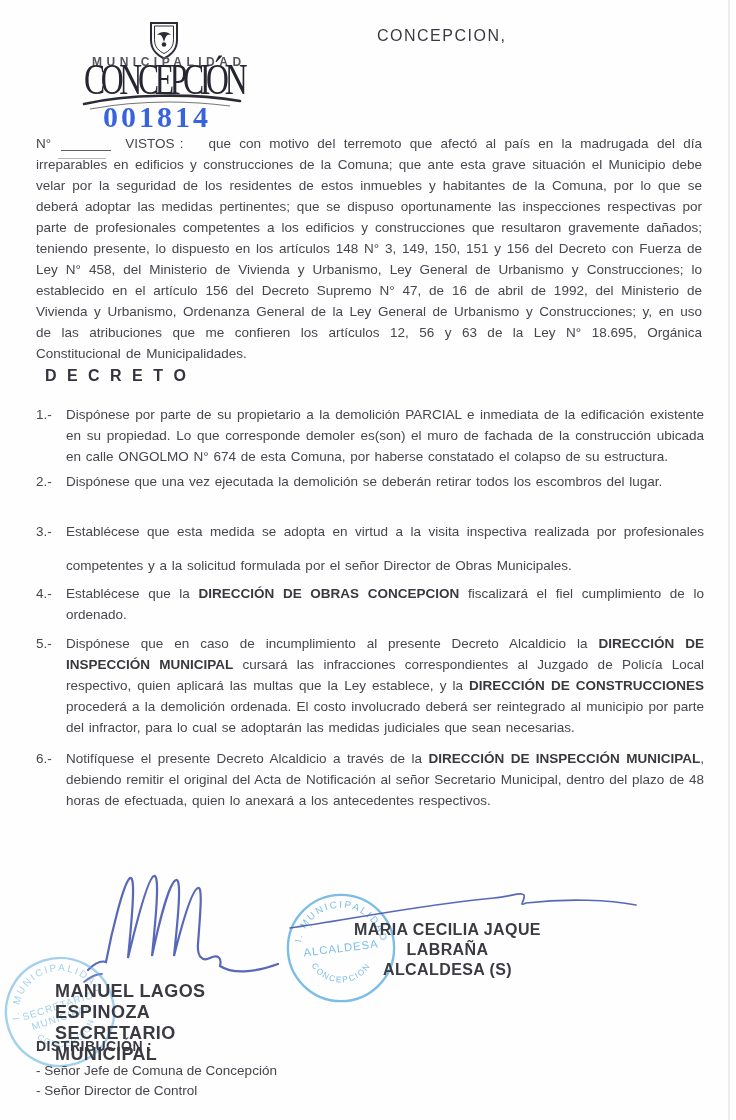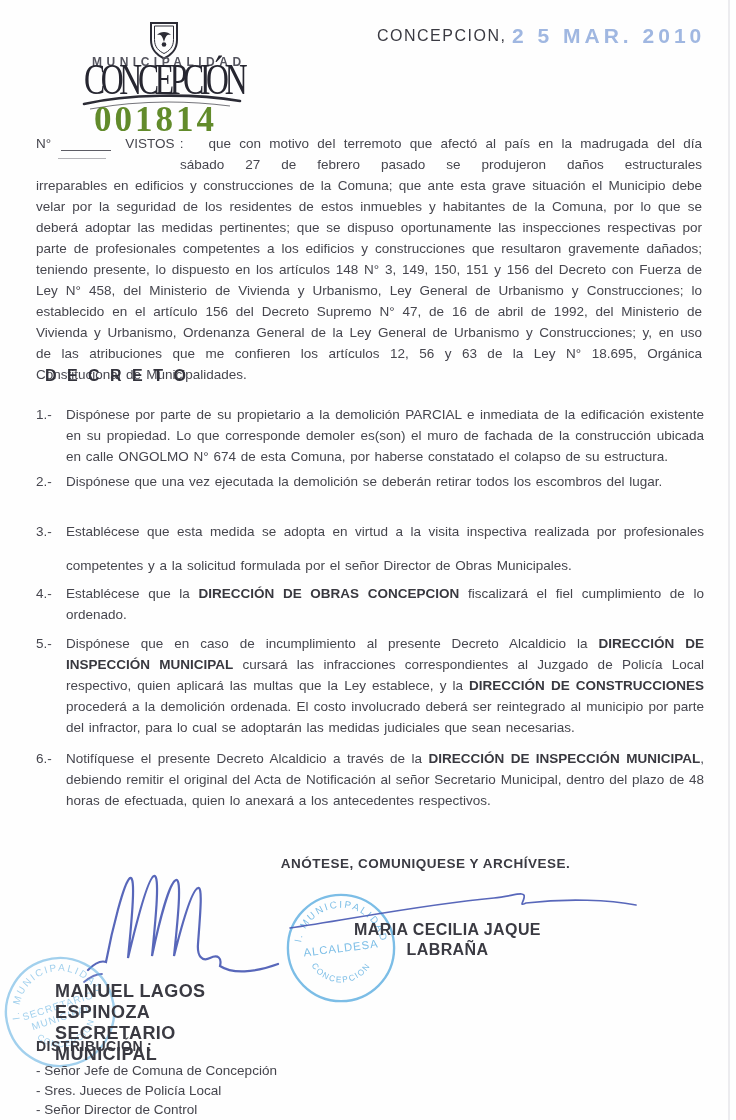--- a/index.html
+++ b/index.html
@@ -11,22 +11,22 @@
   .abs{position:absolute;}
   
   .crest{left:147px;top:21px;}
   .muni{left:92px;top:55px;font-size:12px;letter-spacing:4.5px;color:#55555f;font-weight:bold;}
   .logotype{
     left:84px;top:58px;font-family:"Liberation Serif", serif;font-size:44px;line-height:1;
     color:#262630;letter-spacing:-6px;transform:scaleX(.72);transform-origin:left top;white-space:nowrap;
   }
   .swoosh{left:82px;top:93px;}
   .folio{
-    left:94px;top:100px;font-family:"Liberation Serif", serif;font-weight:bold;
-    font-size:35px;letter-spacing:3px;color:#4d7c0f;opacity:.88;
+    left:103px;top:100px;font-family:"Liberation Serif", serif;font-weight:bold;
+    font-size:30px;letter-spacing:3px;color:#1d4ed8;opacity:.88;
   }
   .place{left:377px;top:27px;font-size:16px;font-weight:normal;letter-spacing:1.5px;color:#3a3a42;}
   .datestamp{left:512px;top:24px;font-size:21px;font-weight:bold;letter-spacing:4px;color:#96b0de;opacity:.9;}
   
   .vistos{left:36px;top:133px;width:666px;font-size:13.5px;line-height:21px;word-spacing:1.5px;}
   .v-line1{display:flex;align-items:flex-end;}
   .v-no{flex:none;margin-right:10px;}
   .v-blank{flex:none;width:50px;border-bottom:1.2px solid #5c5c64;margin:0 14px 3px 0;}
   .v-blank2{position:absolute;left:22px;top:25px;width:48px;border-bottom:1px solid rgba(92,92,100,.45);}
   .v-vistos{flex:none;margin-right:25px;}
@@ -74,31 +74,29 @@
     <circle cx="16" cy="23.5" r="2.3" fill="#2c2c36"></circle>
   </svg>
   <div class="abs muni">MUNICIPALIDAD</div>
   <div class="abs logotype">CONCEPCIÓN</div>
   <svg class="abs swoosh" width="162" height="18" viewBox="0 0 162 18">
     <path d="M2,11 C45,1 110,0 158,8" fill="none" stroke="#2c2c36" stroke-width="2.6" stroke-linecap="round"></path>
     <path d="M8,16 C52,8 100,7 148,13" fill="none" stroke="#2c2c36" stroke-width="1.1" opacity=".65"></path>
   </svg>
   <div class="abs folio">001814</div>
   <div class="abs place">CONCEPCION,</div>
-  <div class="abs datestamp">2 5 MAR. 2010</div>
 
   <div class="abs vistos">
     <div class="v-line1">
       <span class="v-no">N°</span>
       <span class="v-blank"></span>
       <span class="v-blank2"></span>
       <span class="v-vistos">VISTOS :</span>
       <span class="v-l1text">que con motivo del terremoto que afectó al país en la madrugada del día</span>
     </div>
-    <div class="v-line2">sábado 27 de febrero pasado se produjeron daños estructurales</div>
     <div class="v-body">irreparables en edificios y construcciones de la Comuna; que ante esta grave situación el Municipio debe velar por la seguridad de los residentes de estos inmuebles y habitantes de la Comuna, por lo que se deberá adoptar las medidas pertinentes; que se dispuso oportunamente las inspecciones respectivas por parte de profesionales competentes a los edificios y construcciones que resultaron gravemente dañados; teniendo presente, lo dispuesto en los artículos 148 N° 3, 149, 150, 151 y 156 del Decreto con Fuerza de Ley N° 458, del Ministerio de Vivienda y Urbanismo, Ley General de Urbanismo y Construcciones; lo establecido en el artículo 156 del Decreto Supremo  N° 47, de 16 de abril de 1992, del Ministerio de Vivienda y Urbanismo, Ordenanza General de la Ley General de Urbanismo y Construcciones; y, en uso de las atribuciones que me confieren los artículos 12, 56 y 63 de la Ley N° 18.695, Orgánica Constitucional de Municipalidades.</div>
   </div>
 
   <div class="abs decreto-title">D E C R E T O</div>
 
   <div class="abs items">
     <div class="item i1">
       <span class="num">1.-</span>
       <div class="itext"><span>Dispónese por parte de su propietario a la demolición PARCIAL e inmediata de la edificación existente en su propiedad. Lo que corresponde demoler es(son) el muro de fachada de la construcción ubicada en calle ONGOLMO N° 674 de esta Comuna, por haberse constatado el colapso de su estructura.</span></div>
     </div>
@@ -117,21 +115,20 @@
     <div class="item i5">
       <span class="num">5.-</span>
       <div class="itext"><span>Dispónese que en caso de incumplimiento al presente Decreto Alcaldicio la </span><b>DIRECCIÓN DE INSPECCIÓN MUNICIPAL</b><span> cursará las infracciones correspondientes al Juzgado de Policía Local respectivo, quien aplicará las multas que la Ley establece, y la </span><b>DIRECCIÓN DE CONSTRUCCIONES</b><span> procederá a la demolición ordenada.  El costo involucrado deberá ser reintegrado al municipio por parte del infractor, para lo cual se adoptarán las medidas judiciales que sean necesarias.</span></div>
     </div>
     <div class="item i6">
       <span class="num">6.-</span>
       <div class="itext"><span>Notifíquese el presente Decreto Alcaldicio a través de la </span><b>DIRECCIÓN DE INSPECCIÓN MUNICIPAL</b><span>, debiendo remitir el original del Acta de Notificación al señor Secretario Municipal, dentro del plazo de 48 horas de efectuada, quien lo anexará a los antecedentes respectivos.</span></div>
     </div>
   </div>
 
-  <div class="abs anotese">ANÓTESE, COMUNIQUESE Y ARCHÍVESE.</div>
 
   <svg class="abs" style="left:82px;top:866px;" width="215" height="118" viewBox="0 0 215 118">
     <path d="M6,104 C12,98 18,94 24,96 C30,64 42,16 48,12 C54,9 50,52 46,92
              C56,50 66,12 72,10 C78,8 74,50 70,90
              C78,52 88,16 94,14 C100,12 96,52 92,90
              C100,58 110,24 116,22 C121,20 118,50 116,78
              C115,90 120,96 128,92 C136,88 140,92 138,100
              C150,108 172,107 196,98" fill="none" stroke="#4656b2" stroke-width="2.2" stroke-linecap="round" opacity=".9"></path>
     <path d="M2,116 C8,111 14,108 20,108" fill="none" stroke="#4656b2" stroke-width="1.8" stroke-linecap="round" opacity=".8"></path>
   </svg>
@@ -150,20 +147,21 @@
     </text>
     <text x="60" y="64" text-anchor="middle" font-size="11.5" letter-spacing="1" fill="#58ace0" transform="rotate(-7 60 60)" font-family="Liberation Sans, sans-serif">ALCALDESA</text>
   </svg>
 
   <svg class="abs" style="left:286px;top:886px;" width="368" height="52" viewBox="0 0 368 52">
     <path d="M4,42 C60,34 140,18 208,12 C228,10 240,4 238,12 C237,17 233,20 240,17 C282,12 324,14 350,19" fill="none" stroke="#4656b2" stroke-width="1.7" stroke-linecap="round" opacity=".9"></path>
   </svg>
 
   <div class="abs sig-a">
     <div>MARIA CECILIA JAQUE LABRAÑA</div>
+    <div>ALCALDESA (S)</div>
   </div>
 
   <svg class="abs" style="left:0px;top:952px;transform:rotate(-18deg);" width="120" height="120" viewBox="0 0 120 120" opacity="0.55">
     <defs>
       <path id="arcTopS" d="M 19,60 A 41,41 0 0 1 101,60"></path>
       <path id="arcBotS" d="M 25,60 A 35,35 0 0 0 95,60"></path>
     </defs>
     <circle cx="60" cy="60" r="54" fill="none" stroke="#58ace0" stroke-width="2.4"></circle>
     <text font-size="10" letter-spacing="2" fill="#58ace0" font-family="Liberation Sans, sans-serif">
       <textPath href="#arcTopS" startOffset="50%" text-anchor="middle">I. MUNICIPALIDAD</textPath>
@@ -179,19 +177,18 @@
     <div>MANUEL LAGOS ESPINOZA</div>
     <div>SECRETARIO MUNICIPAL</div>
   </div>
 
   <div class="abs dist">
     <div class="dist-title">
       <span class="u">DISTRIBUCIÓN</span><span> :</span>
     </div>
     <div class="dist-list">
       <div>- Señor Jefe de Comuna de Concepción</div>
-      <div>- Sres.  Jueces de Policía Local</div>
       <div>- Señor Director de Control</div>
     </div>
   </div>
 
   <div class="abs edge"></div>
 </div>
 
 </body></html>

